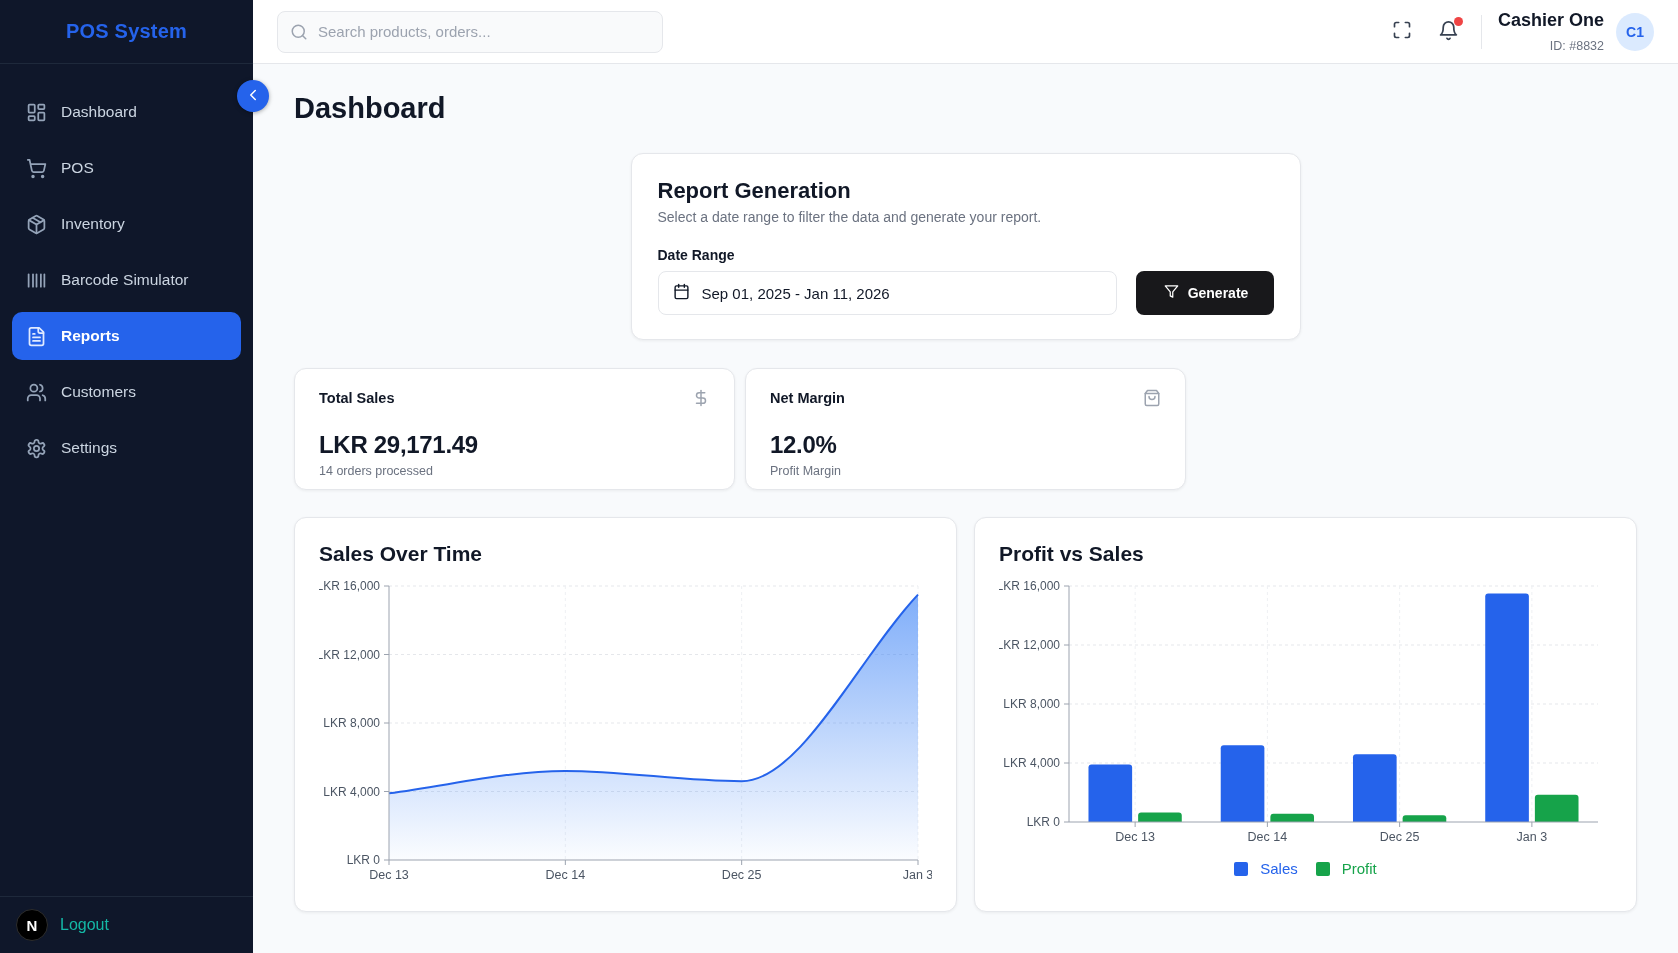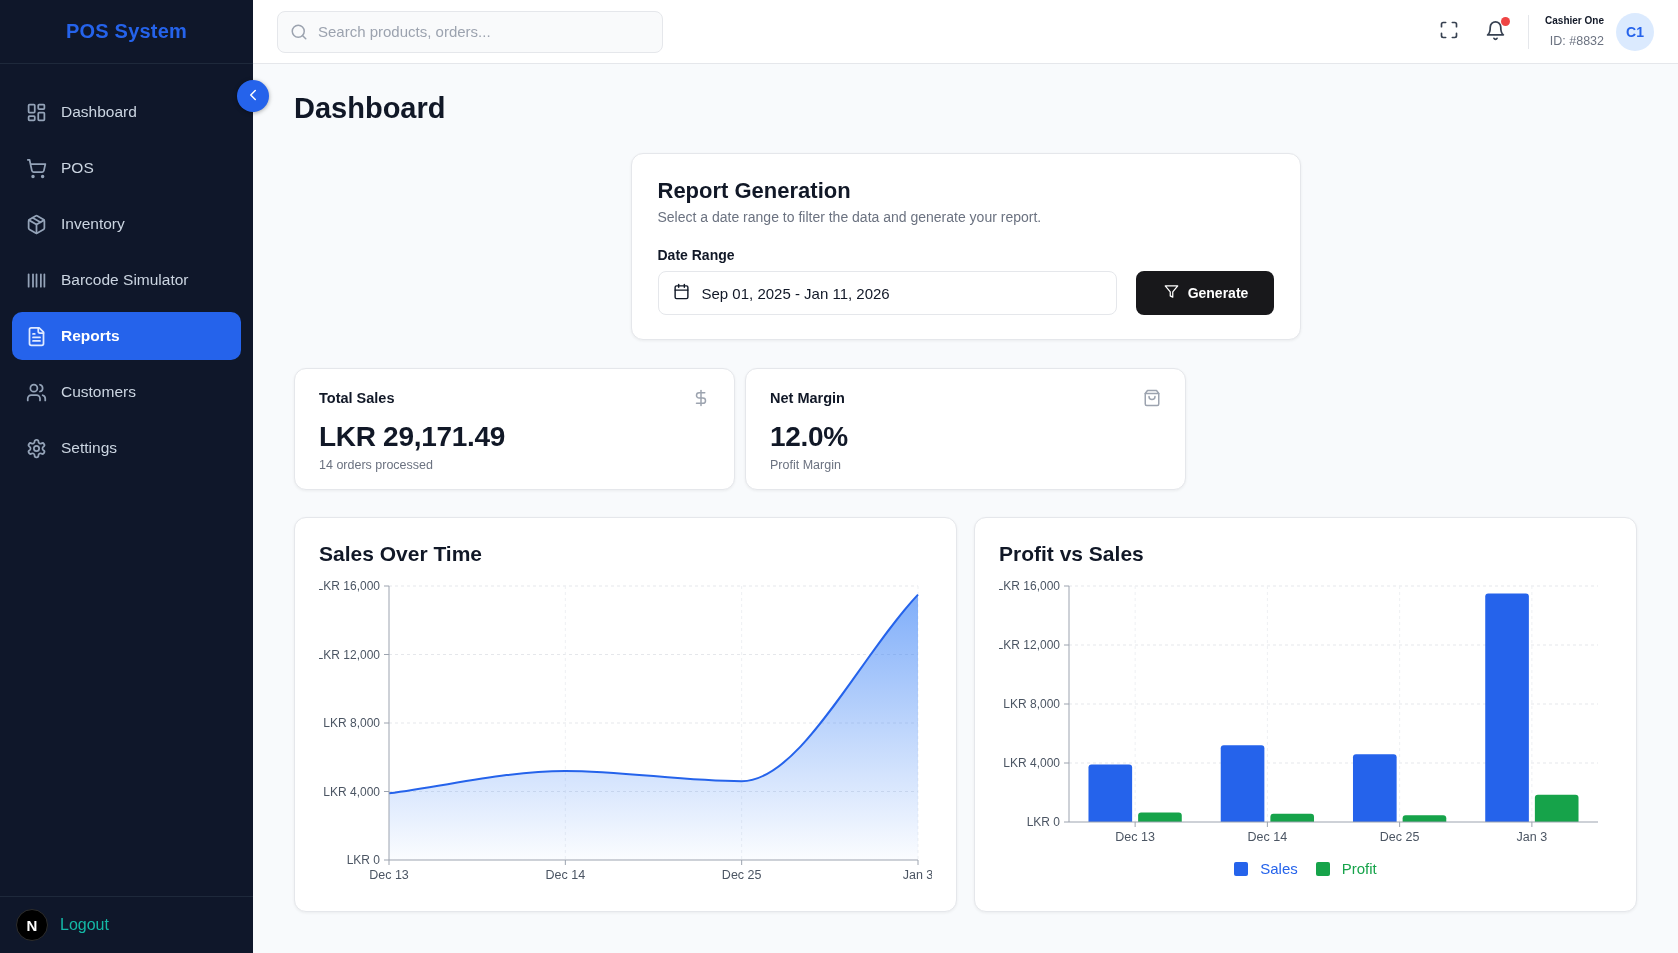--- a/index.html
+++ b/index.html
@@ -46,21 +46,21 @@
     width:100%; height:42px; padding:0 14px 0 40px; border:1px solid #e5e7eb; border-radius:8px;
     background:#f9fafb; font-size:15px; color:#111827; font-family:inherit; outline:none;
   }
   .search-input::placeholder { color:#9ca3af; }
   .tb-right { margin-left:auto; display:flex; align-items:center; }
   .icon-btn { background:none; border:none; color:#374151; padding:6px; margin-left:14px; cursor:pointer; position:relative; display:flex; }
   .bell-dot { position:absolute; top:3px; right:2px; width:9px; height:9px; border-radius:50%; background:#ef4444; }
   .tb-divider { width:1px; height:34px; background:#e5e7eb; margin:0 16px; }
   .user-block { display:flex; align-items:center; cursor:pointer; }
   .user-info { text-align:right; }
-  .user-name { font-size:10px; font-weight:700; color:#111827; }
+  .user-name { font-size:18px; font-weight:700; color:#111827; }
   .user-id { font-size:12.5px; color:#6b7280; margin-top:8px; }
   .user-avatar { width:38px; height:38px; border-radius:50%; background:#dbeafe; color:#2563eb; font-weight:700; font-size:14px; display:flex; align-items:center; justify-content:center; margin-left:12px; }
 
   .content { flex:1; padding:28px 41px; overflow:hidden; }
   .page-title { font-size:29px; font-weight:800; color:#111827; margin:0; }
 
   .card { background:#fff; border:1px solid #e5e7eb; border-radius:12px; box-shadow:0 1px 3px rgba(0,0,0,.06); }
 
   
   .report-card { width:670px; margin:28px auto 0; padding:24px 26px; }
@@ -78,21 +78,21 @@
     font-size:14px; font-weight:600; display:flex; align-items:center; justify-content:center; gap:9px;
     cursor:pointer; font-family:inherit;padding-left:9px;
   }
 
   
   .stats-row { display:grid; grid-template-columns:1fr 1fr 1fr; gap:10px; margin-top:28px; }
   .stat-card { padding:20px 24px; height:122px; }
   .stat-head { display:flex; justify-content:space-between; align-items:center; }
   .stat-label { font-size:14.5px; font-weight:600; color:#111827; }
   .stat-head svg { color:#9ca3af; }
-  .stat-value { font-size:28px; font-weight:800; margin-top:14px; letter-spacing:-.3px; }
+  .stat-value { font-size:24px; font-weight:800; margin-top:24px; letter-spacing:-.3px; }
   .stat-sub { font-size:12.5px; color:#6b7280; margin-top:5px; }
 
   
   .charts-row { display:grid; grid-template-columns:1fr 1fr; gap:17px; margin-top:27px; }
   .chart-card { padding:24px; height:395px; }
   .chart-title { font-size:21px; font-weight:700; color:#111827; margin-bottom:10px; }
   .chart-card svg text { font-family:"Liberation Sans", sans-serif; }
   .legend { display:flex; justify-content:center; gap:18px; margin-top:8px; font-size:15px; }
   .legend-item { display:flex; align-items:center; gap:12px; }
   .legend-swatch { width:14px; height:14px; border-radius:2px; }

